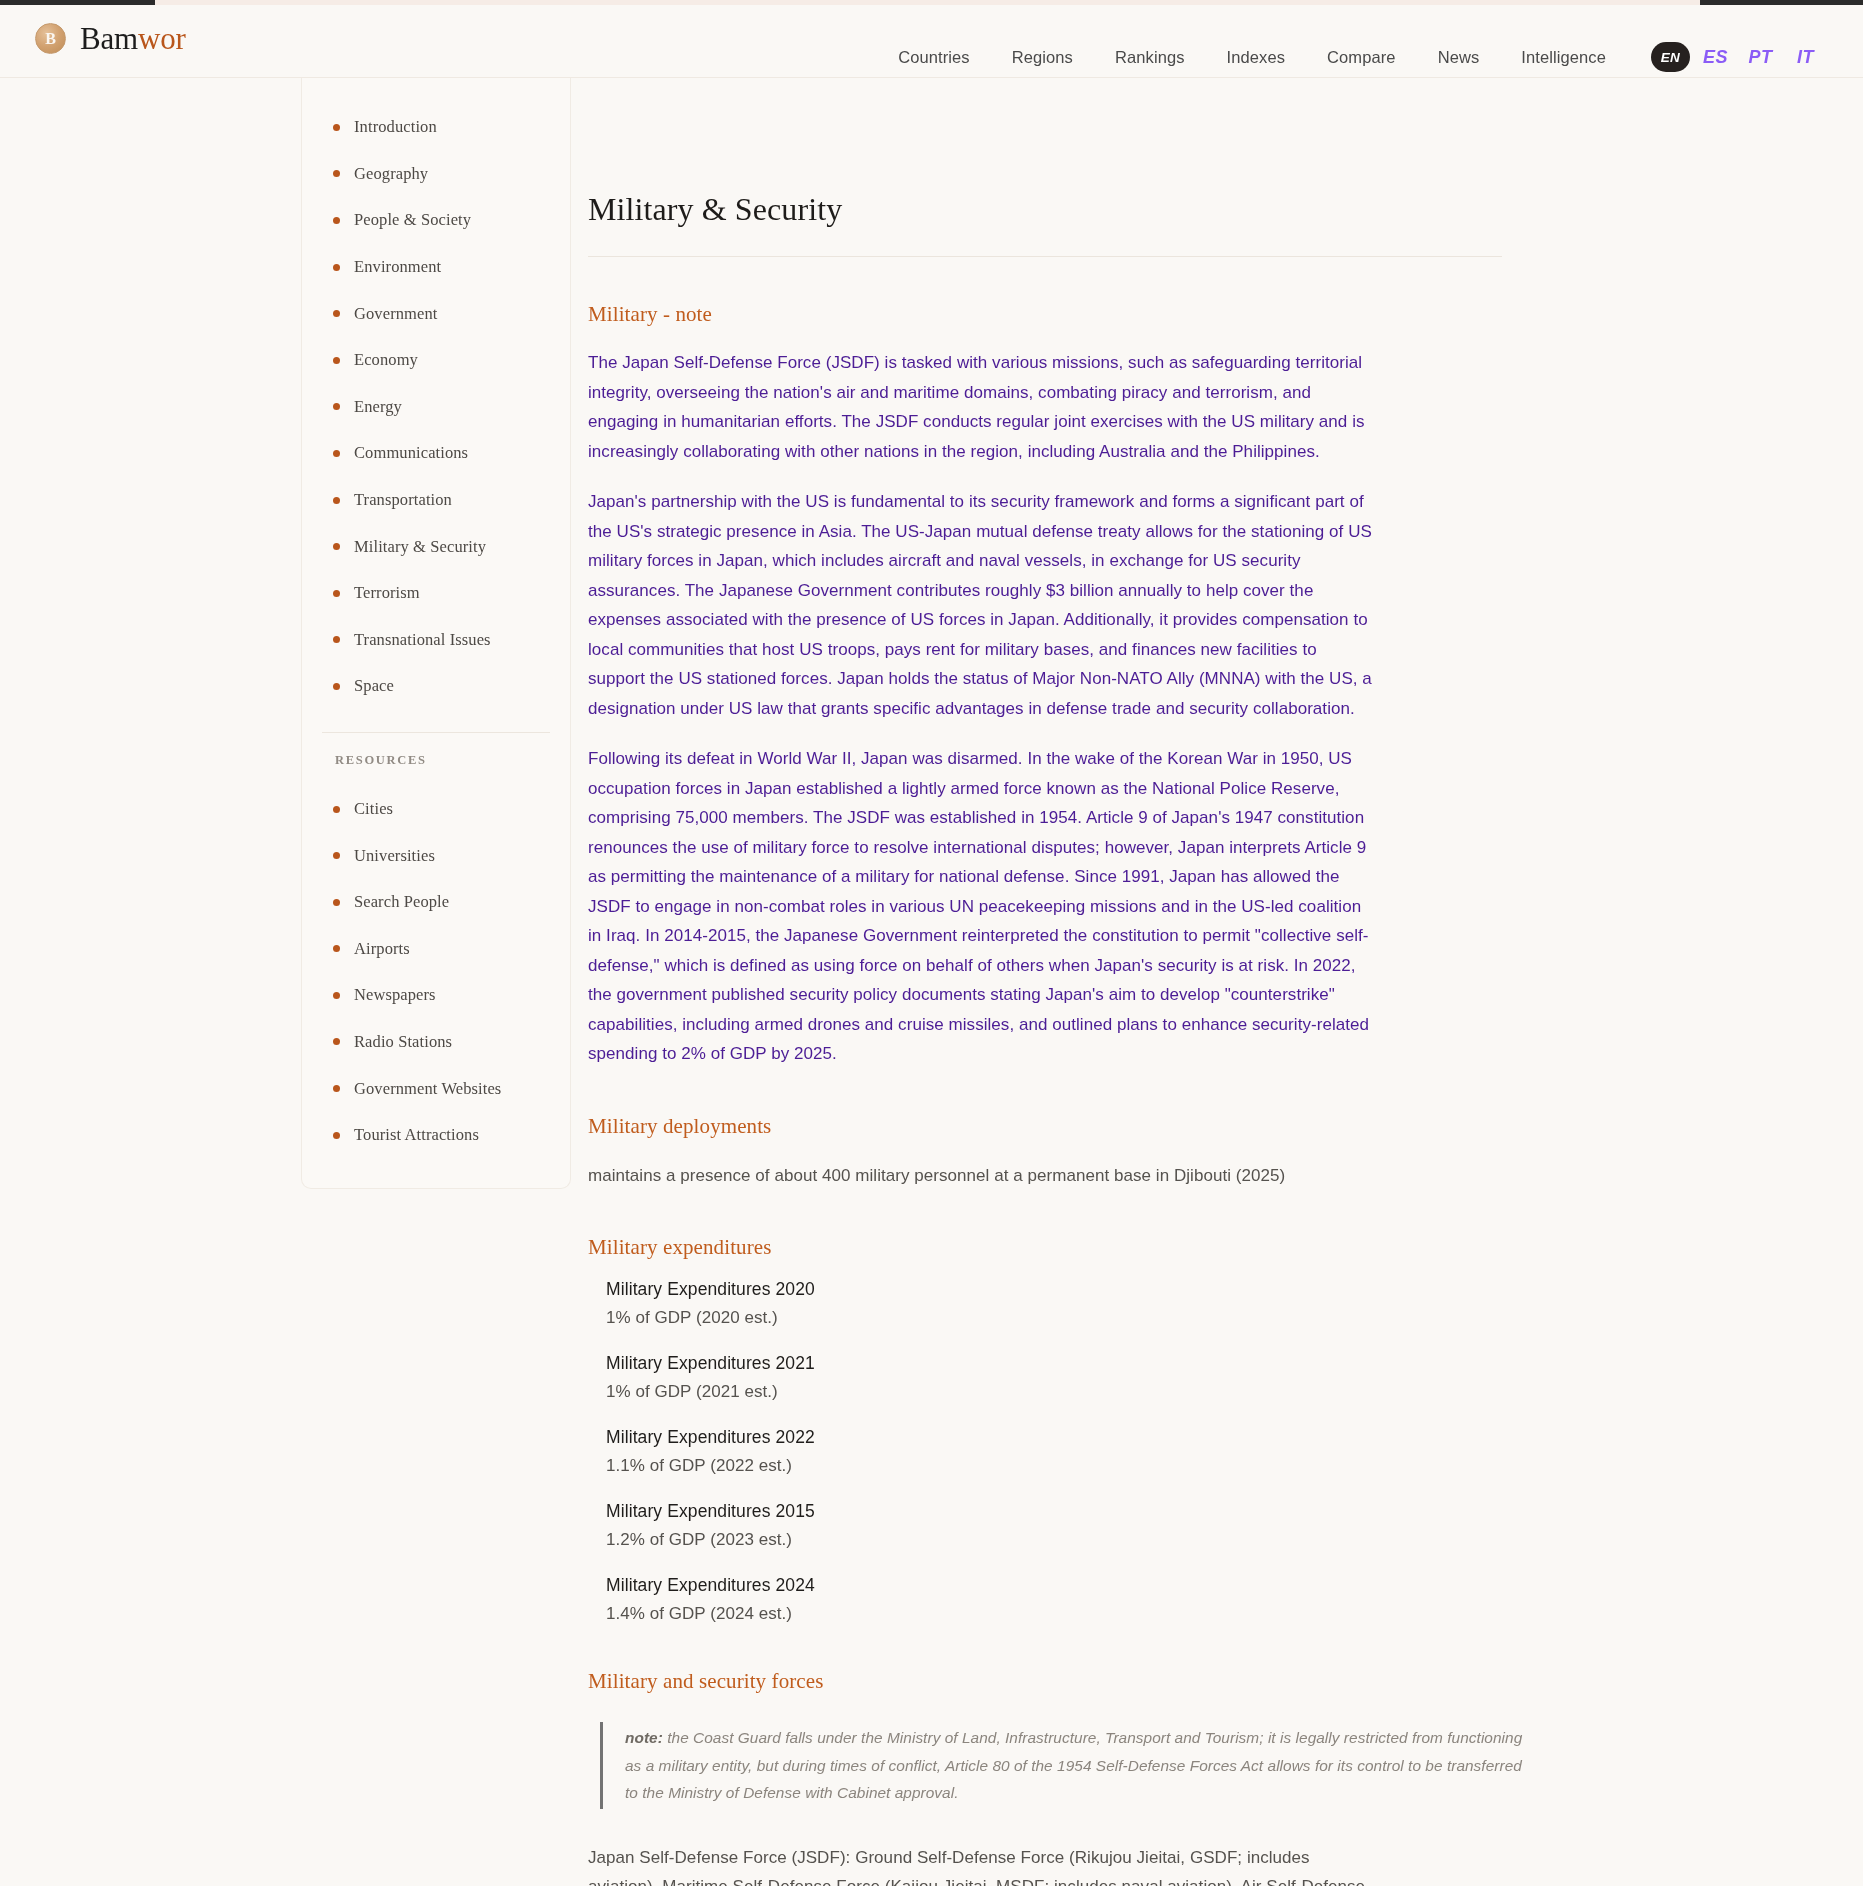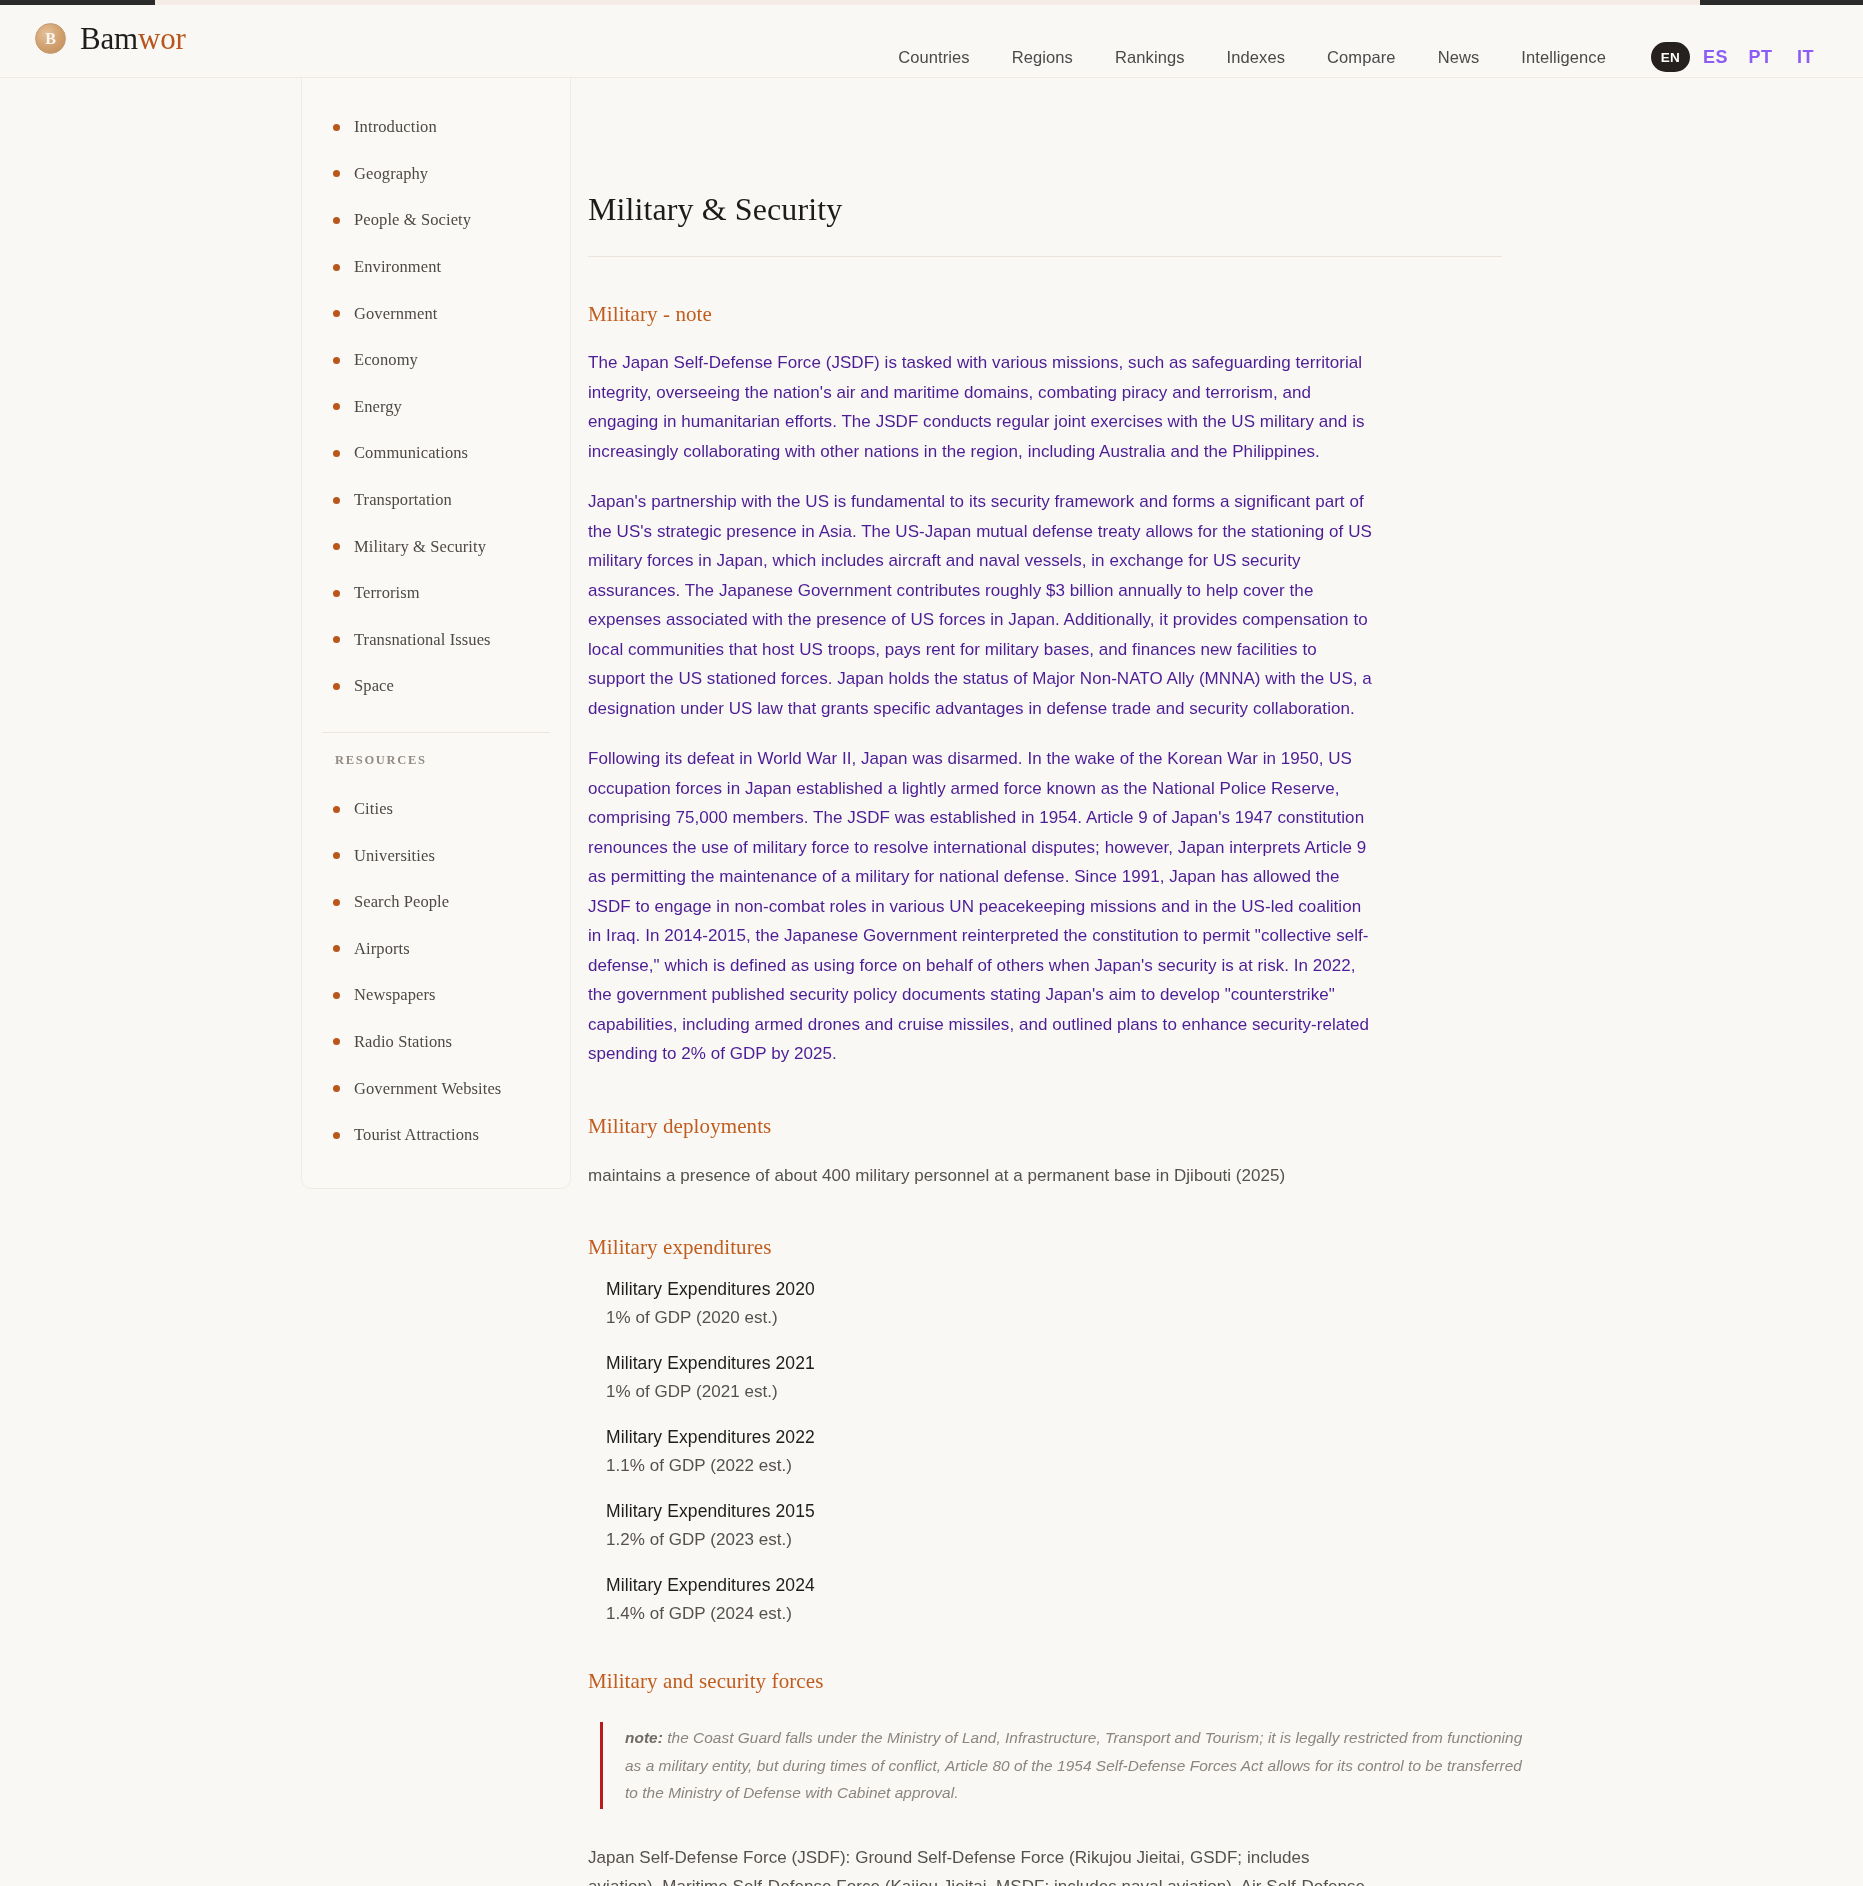--- a/index.html
+++ b/index.html
@@ -85,20 +85,21 @@
     white-space: nowrap;
     cursor: pointer;
   }
 
   .lang-group {
     display: flex;
     align-items: center;
     gap: 6px;
     margin-left: 24px;
     padding-right: 10px;
+    font-style: italic;
   }
   .lang-pill {
     width: 39px; height: 30px;
     border-radius: 17px;
     background: #26211f;
     color: #ffffff;
     font-size: 13.5px;
     font-weight: 700;
     letter-spacing: 0.4px;
     display: flex; align-items: center; justify-content: center;
@@ -231,21 +232,21 @@
     margin-top: 19px;
   }
   .exp-value {
     font-size: 17px;
     color: #55524e;
     margin-top: 8px;
     letter-spacing: 0.05px;
   }
 
   .note-block {
-    border-left: 3px solid #b91c1c;
+    border-left: 3px solid #737373;
     padding: 2px 0 2px 22px;
     margin: 28px 0 0 12px;
     max-width: 930px;
   }
   .note-text {
     font-size: 15.4px;
     line-height: 27.5px;
     font-style: italic;
     color: #8b857e;
     letter-spacing: 0.05px;

